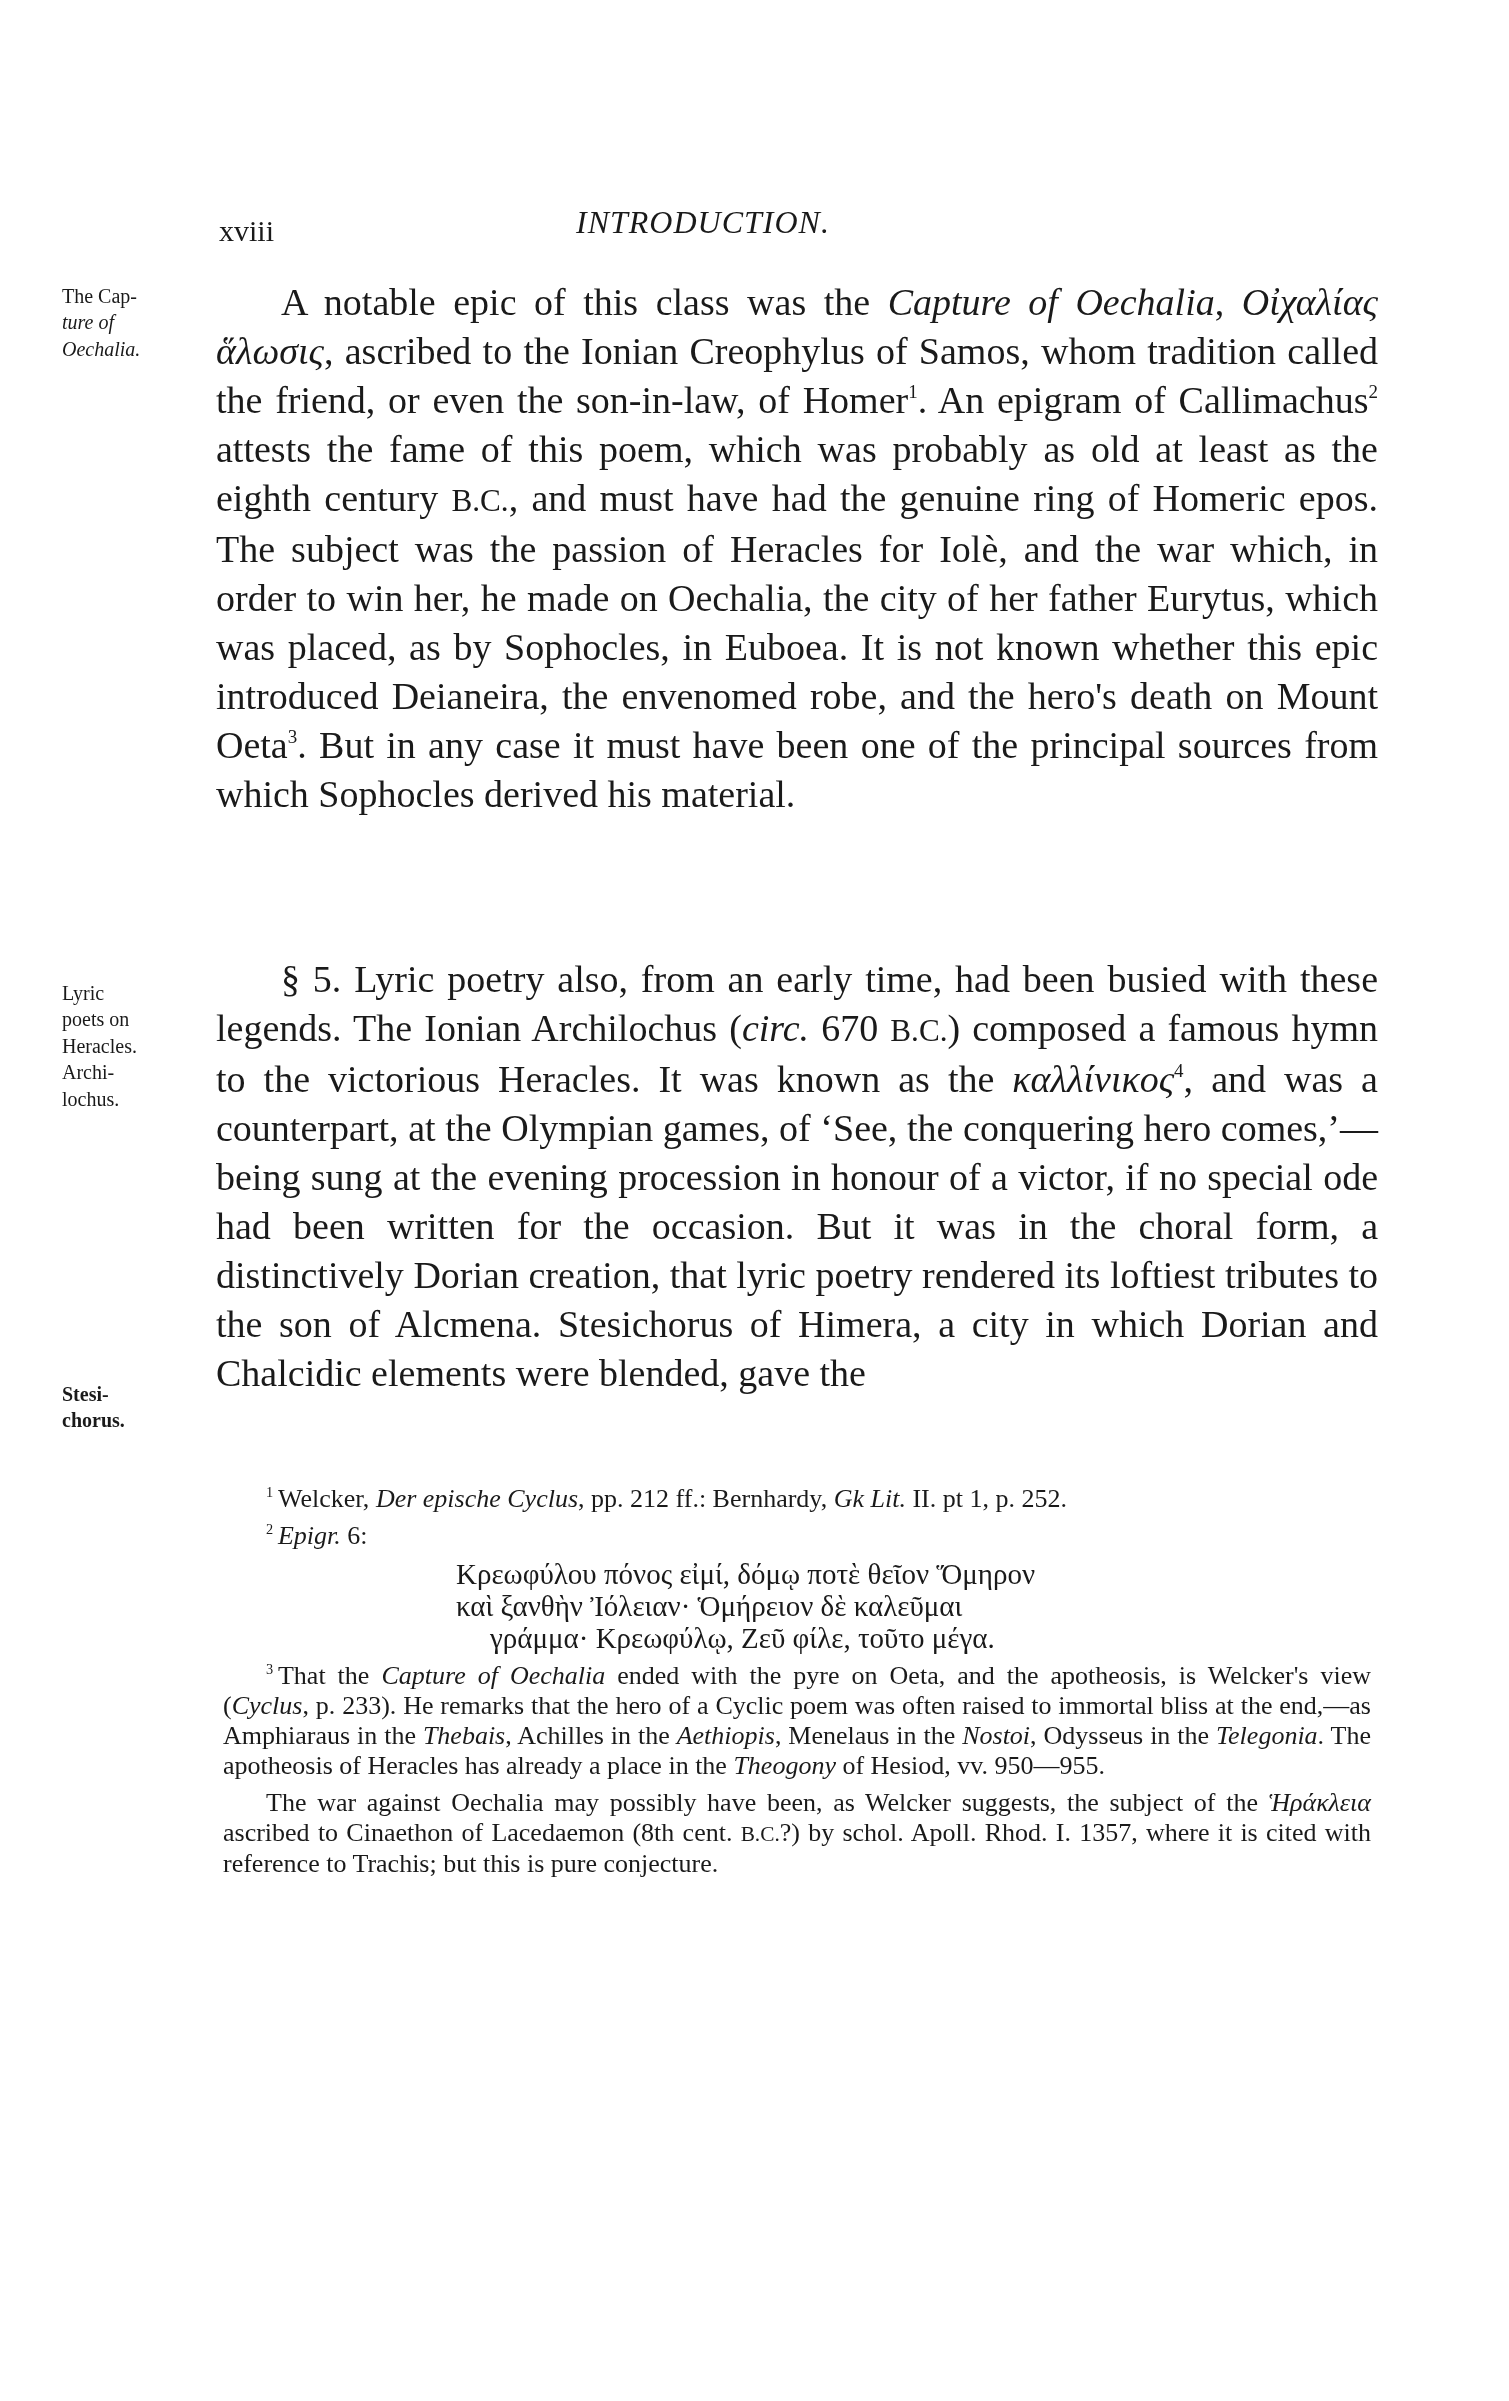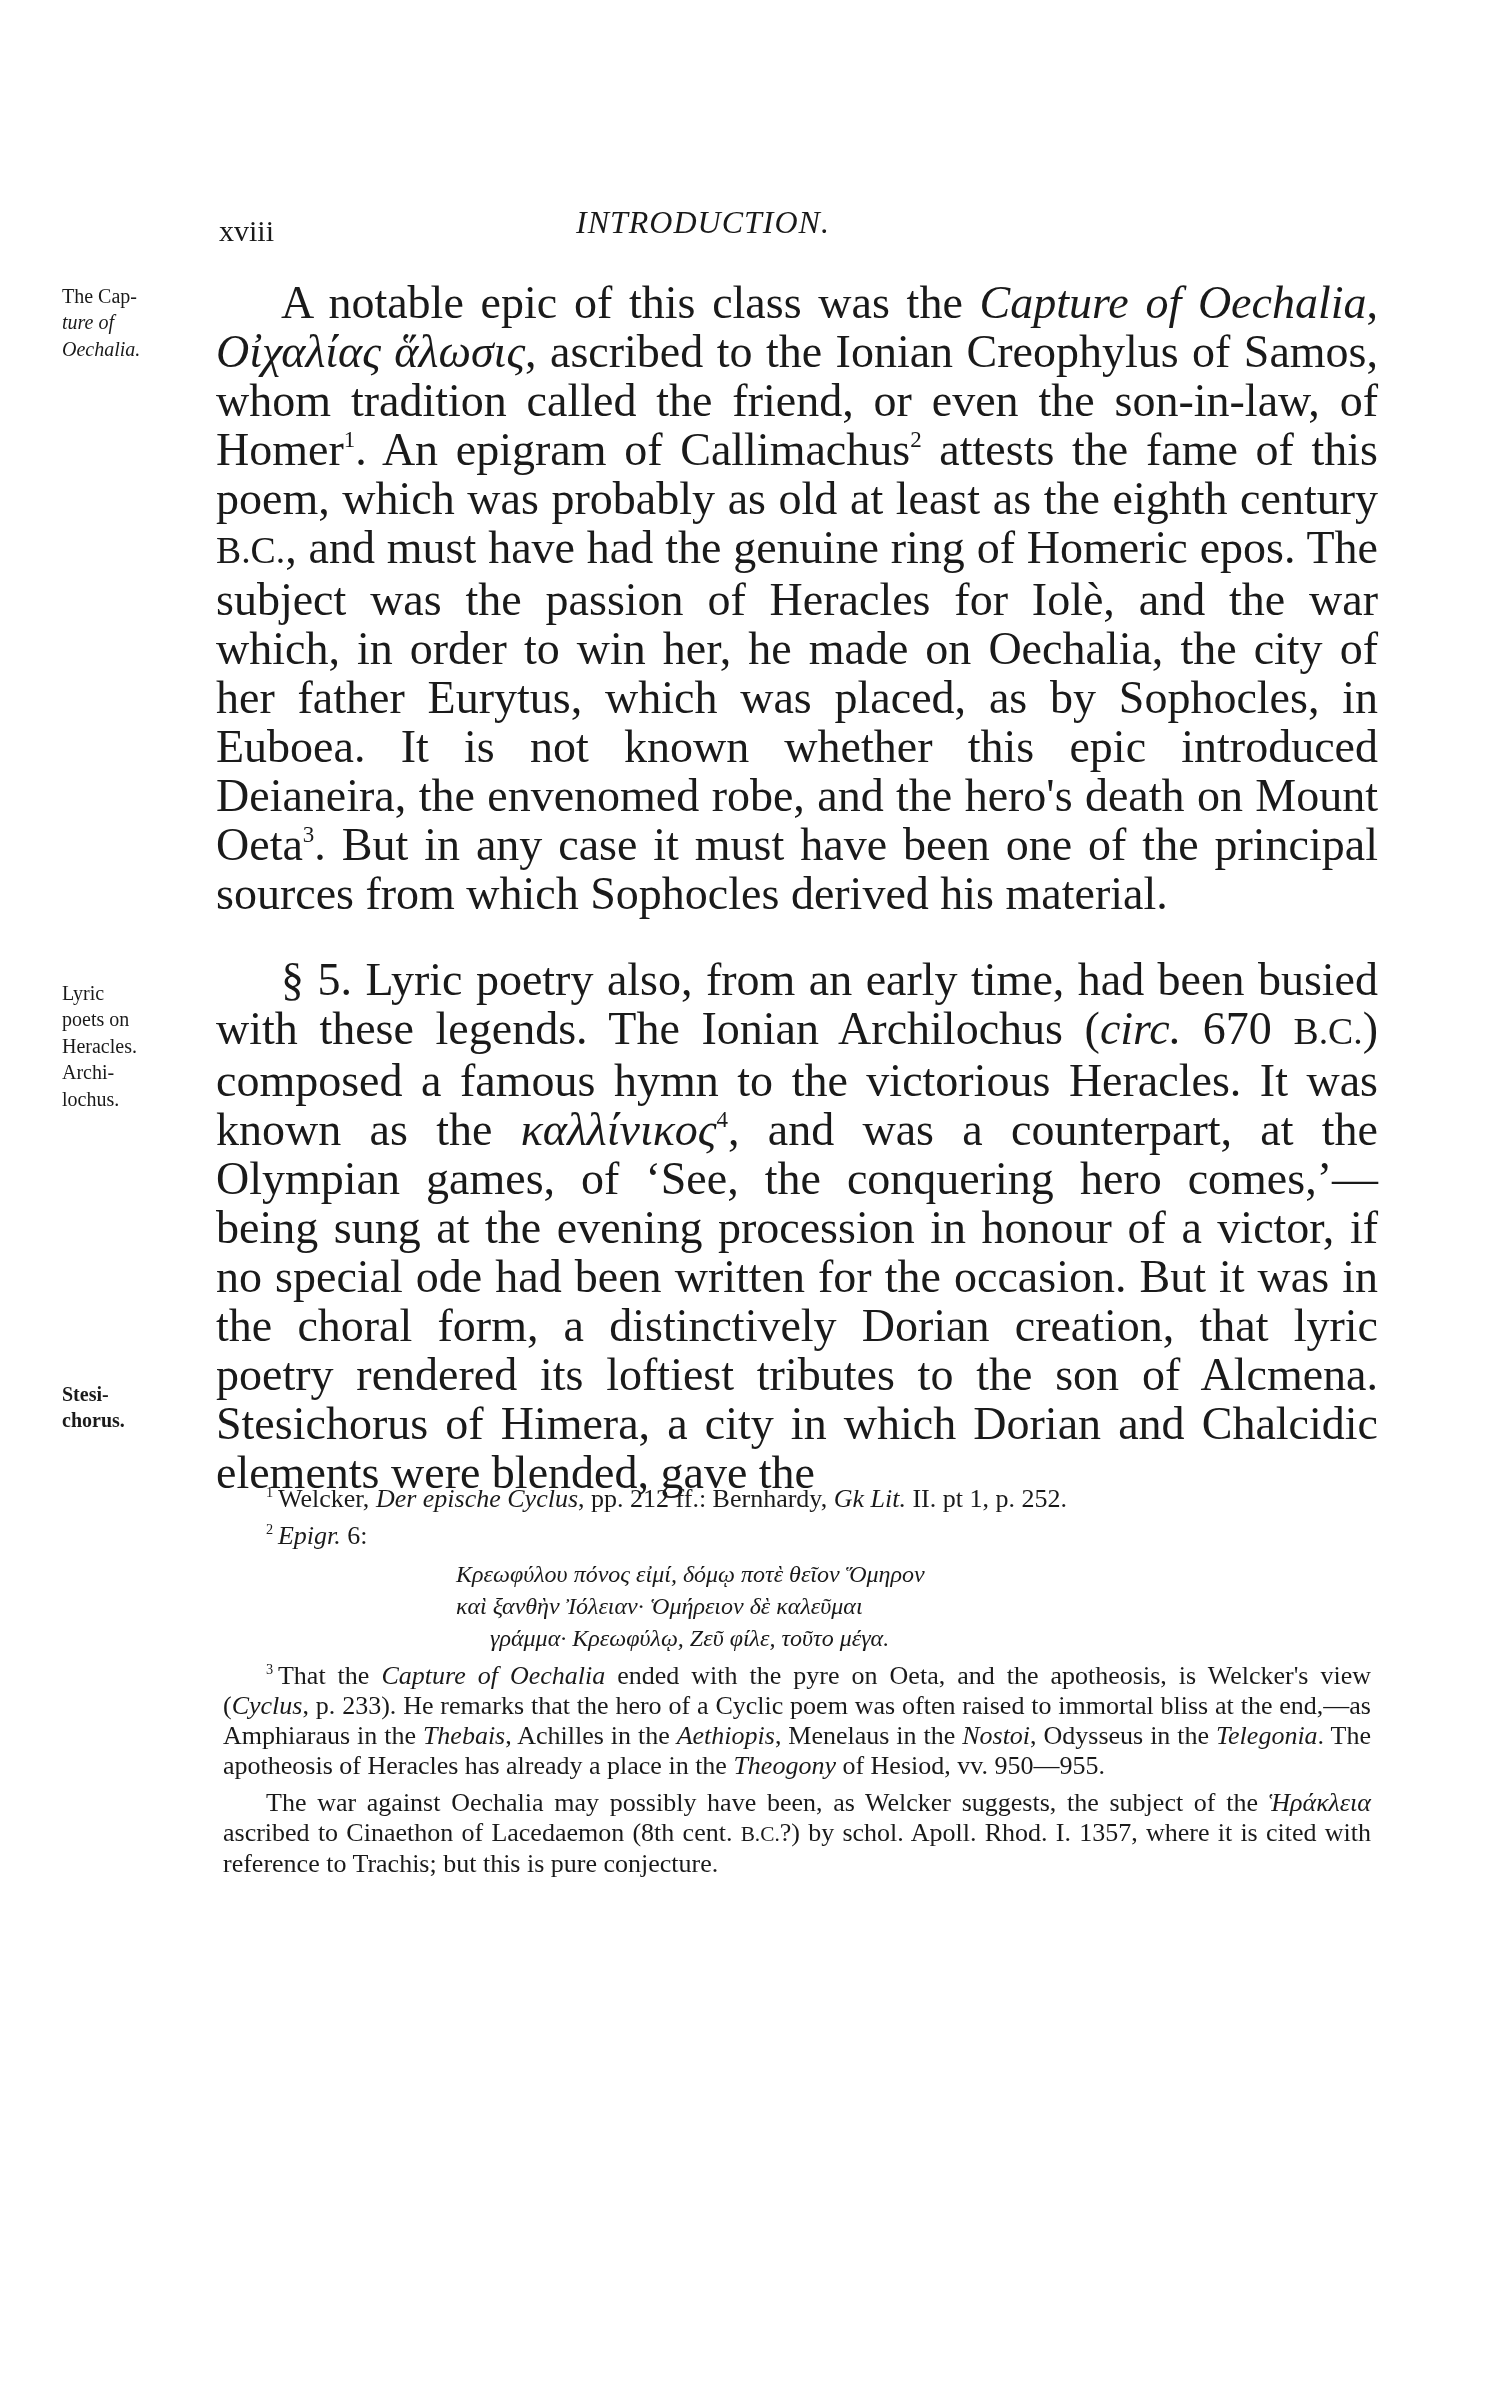--- a/index.html
+++ b/index.html
@@ -1,32 +1,32 @@
 <!DOCTYPE html>
 <html style="font-size:7.7px"><head>
 <meta charset="utf-8">
 <style>
   html, body { margin:0; padding:0; background:#ffffff; }
   body { width:1509px; height:2521px; position:relative; overflow:hidden;
          font-family:"Liberation Serif","DejaVu Serif",serif; color:#1a1a1a; }
   .page-number { position:absolute; left:219px; top:214px; font-size:30px; }
   .running-title { position:absolute; left:576px; top:204px; width:528px; text-align:left;
                    font-size:32px; font-style:italic; letter-spacing:1px; }
-  .body-block { position:absolute; left:216px; width:1162px; font-size:46px; line-height:49px;
+  .body-block { position:absolute; left:216px; width:1162px; font-size:38px; line-height:49px;
                 text-align:justify; }
   .body-block p { margin:0; text-indent:65px; }
   .sidenote { position:absolute; left:62px; width:139px; font-size:20px; line-height:26.4px; }
   .it { font-style:italic; }
   .gk { font-style:italic; }
   .sc { font-variant:small-caps; font-size:0.82em; }
   sup { font-size:0.5em; line-height:0; vertical-align:0.8em; }
   .footnotes { position:absolute; left:216px; width:1162px; top:1477px; font-size:26px;
                line-height:30px; text-align:justify; }
   .footnotes p { margin:7px; text-indent:43px; }
-  .verse { font-style:italic; font-size:24px; line-height:32px; margin:1px 0 2.9px 0; }
+  .verse { font-size:29px; line-height:32px; margin:1px 0 2.9px 0; }
   .verse div { white-space:nowrap; }
   .verse .v1 { padding-left:240px; }
   .verse .v2 { padding-left:274px; }
   .verse .v3 { padding-left:240px; }
   .verse .v4 { padding-left:274px; }
   .fn-num { font-size:0.55em; vertical-align:0.7em; line-height:0; margin-right:4.8px; }
   .last-line { text-align-last:left; }
 </style>
 </head>
 <body>

